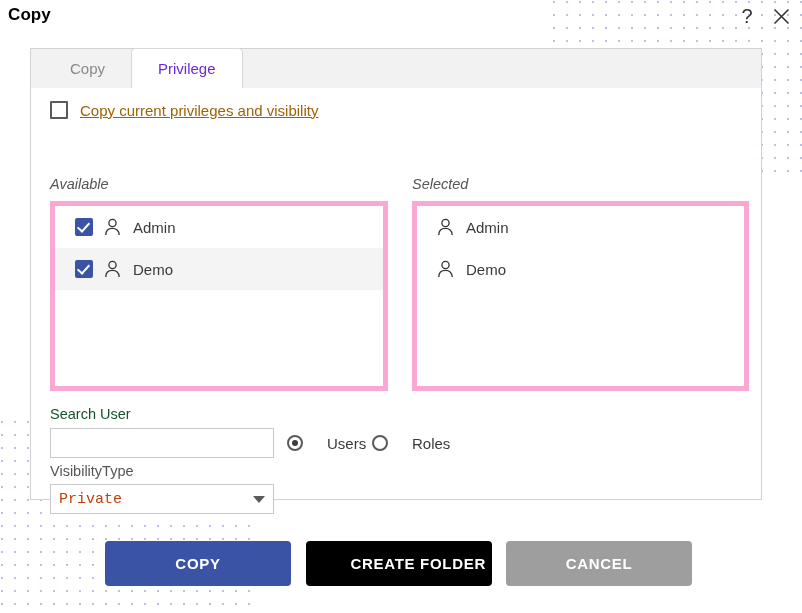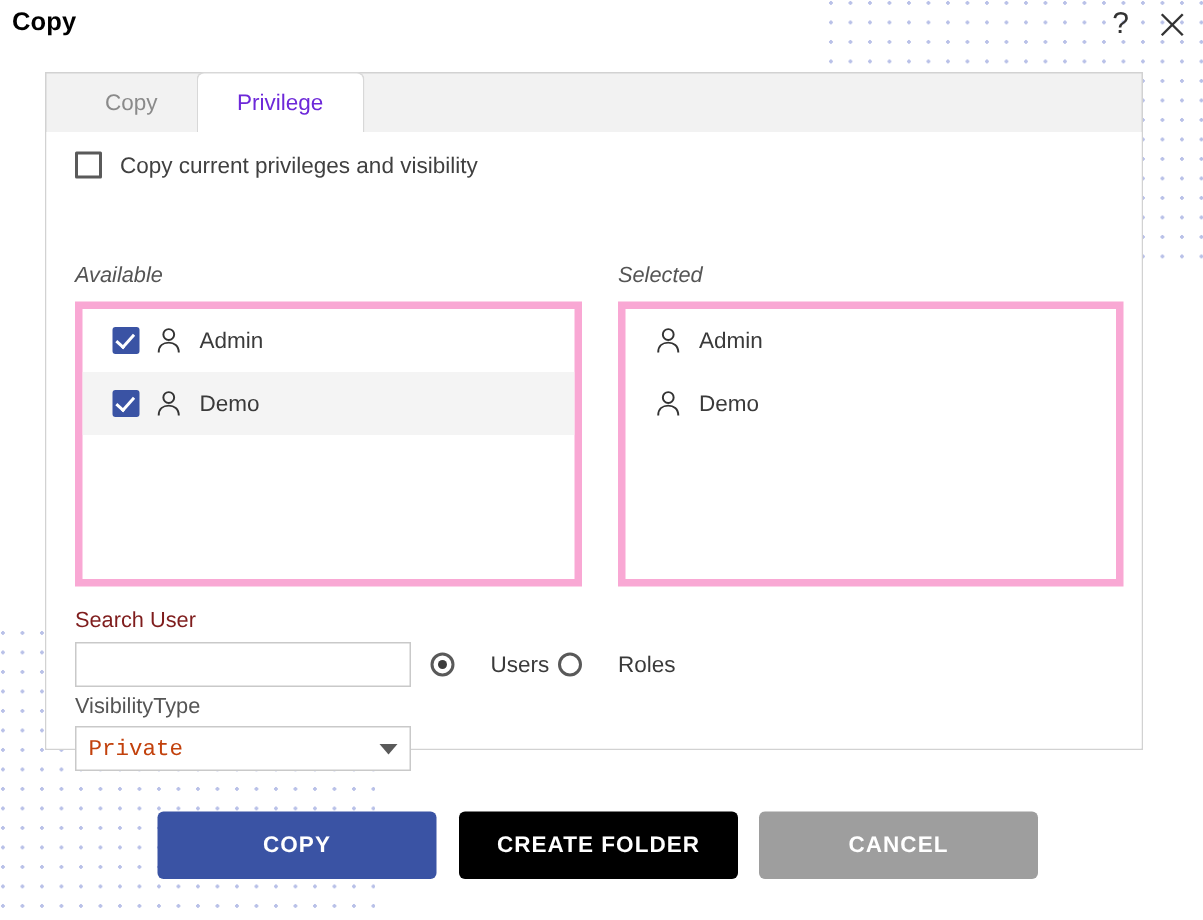--- a/index.html
+++ b/index.html
@@ -128,21 +128,22 @@
   }
   .cb-empty {
     width: 18px; height: 18px;
     border: 2px solid #5a5a5a;
     background: #ffffff;
     border-radius: 1px;
   }
   #copy-priv-label {
     margin-left: 12px;
     font-size: 15px;
-    color: #404040;
+    color: #a16207;
+    text-decoration: underline;
   }
 
   
   .col-label {
     position: absolute;
     font-size: 14.5px;
     color: #555555;
     font-style: italic;
   }
   #available-label { left: 19px; top: 88px; }
@@ -186,21 +187,21 @@
     left: 5px; top: 2px;
     width: 5px; height: 10px;
     border: solid #ffffff;
     border-width: 0 2.2px 2.2px 0;
     transform: rotate(42deg);
   }
   .person-icon { flex: 0 0 auto; display: block; margin-left: 11px; }
   #selected-list .person-icon { margin-left: 0; }
 
   
-  #search-label { position: absolute; left: 19px; top: 318px; font-size: 14.5px; color: #7f1d1d; }
+  #search-label { position: absolute; left: 19px; top: 318px; font-size: 14.5px; color: #14532d; }
   #search-input {
     position: absolute;
     left: 19px; top: 340px;
     width: 224px; height: 30px;
     border: 1px solid #c9c9c9;
     background: #ffffff;
     font-size: 14px;
     padding: 0 7px;
     color: #333;
     outline: none;
@@ -261,21 +262,21 @@
     border: none;
     border-radius: 4px;
     color: #ffffff;
     font-size: 15px;
     font-weight: bold;
     letter-spacing: 0.7px;
     cursor: pointer;
     font-family: "Liberation Sans", sans-serif;
   }
   #btn-copy   { left: 105px; width: 186px; background: #3a53a4; }
-  #btn-create { left: 306px; width: 186px; background: #000000; }
+  #btn-create { left: 306px; width: 186px; background: #000000; text-align: right; }
   #btn-cancel { left: 506px; width: 186px; background: #9e9e9e; }
 </style>
 </head>
 <body>
 
 <div id="app">
 
   <div class="dots" id="dots-topright"></div>
   <div class="dots" id="dots-bottomleft"></div>
 

